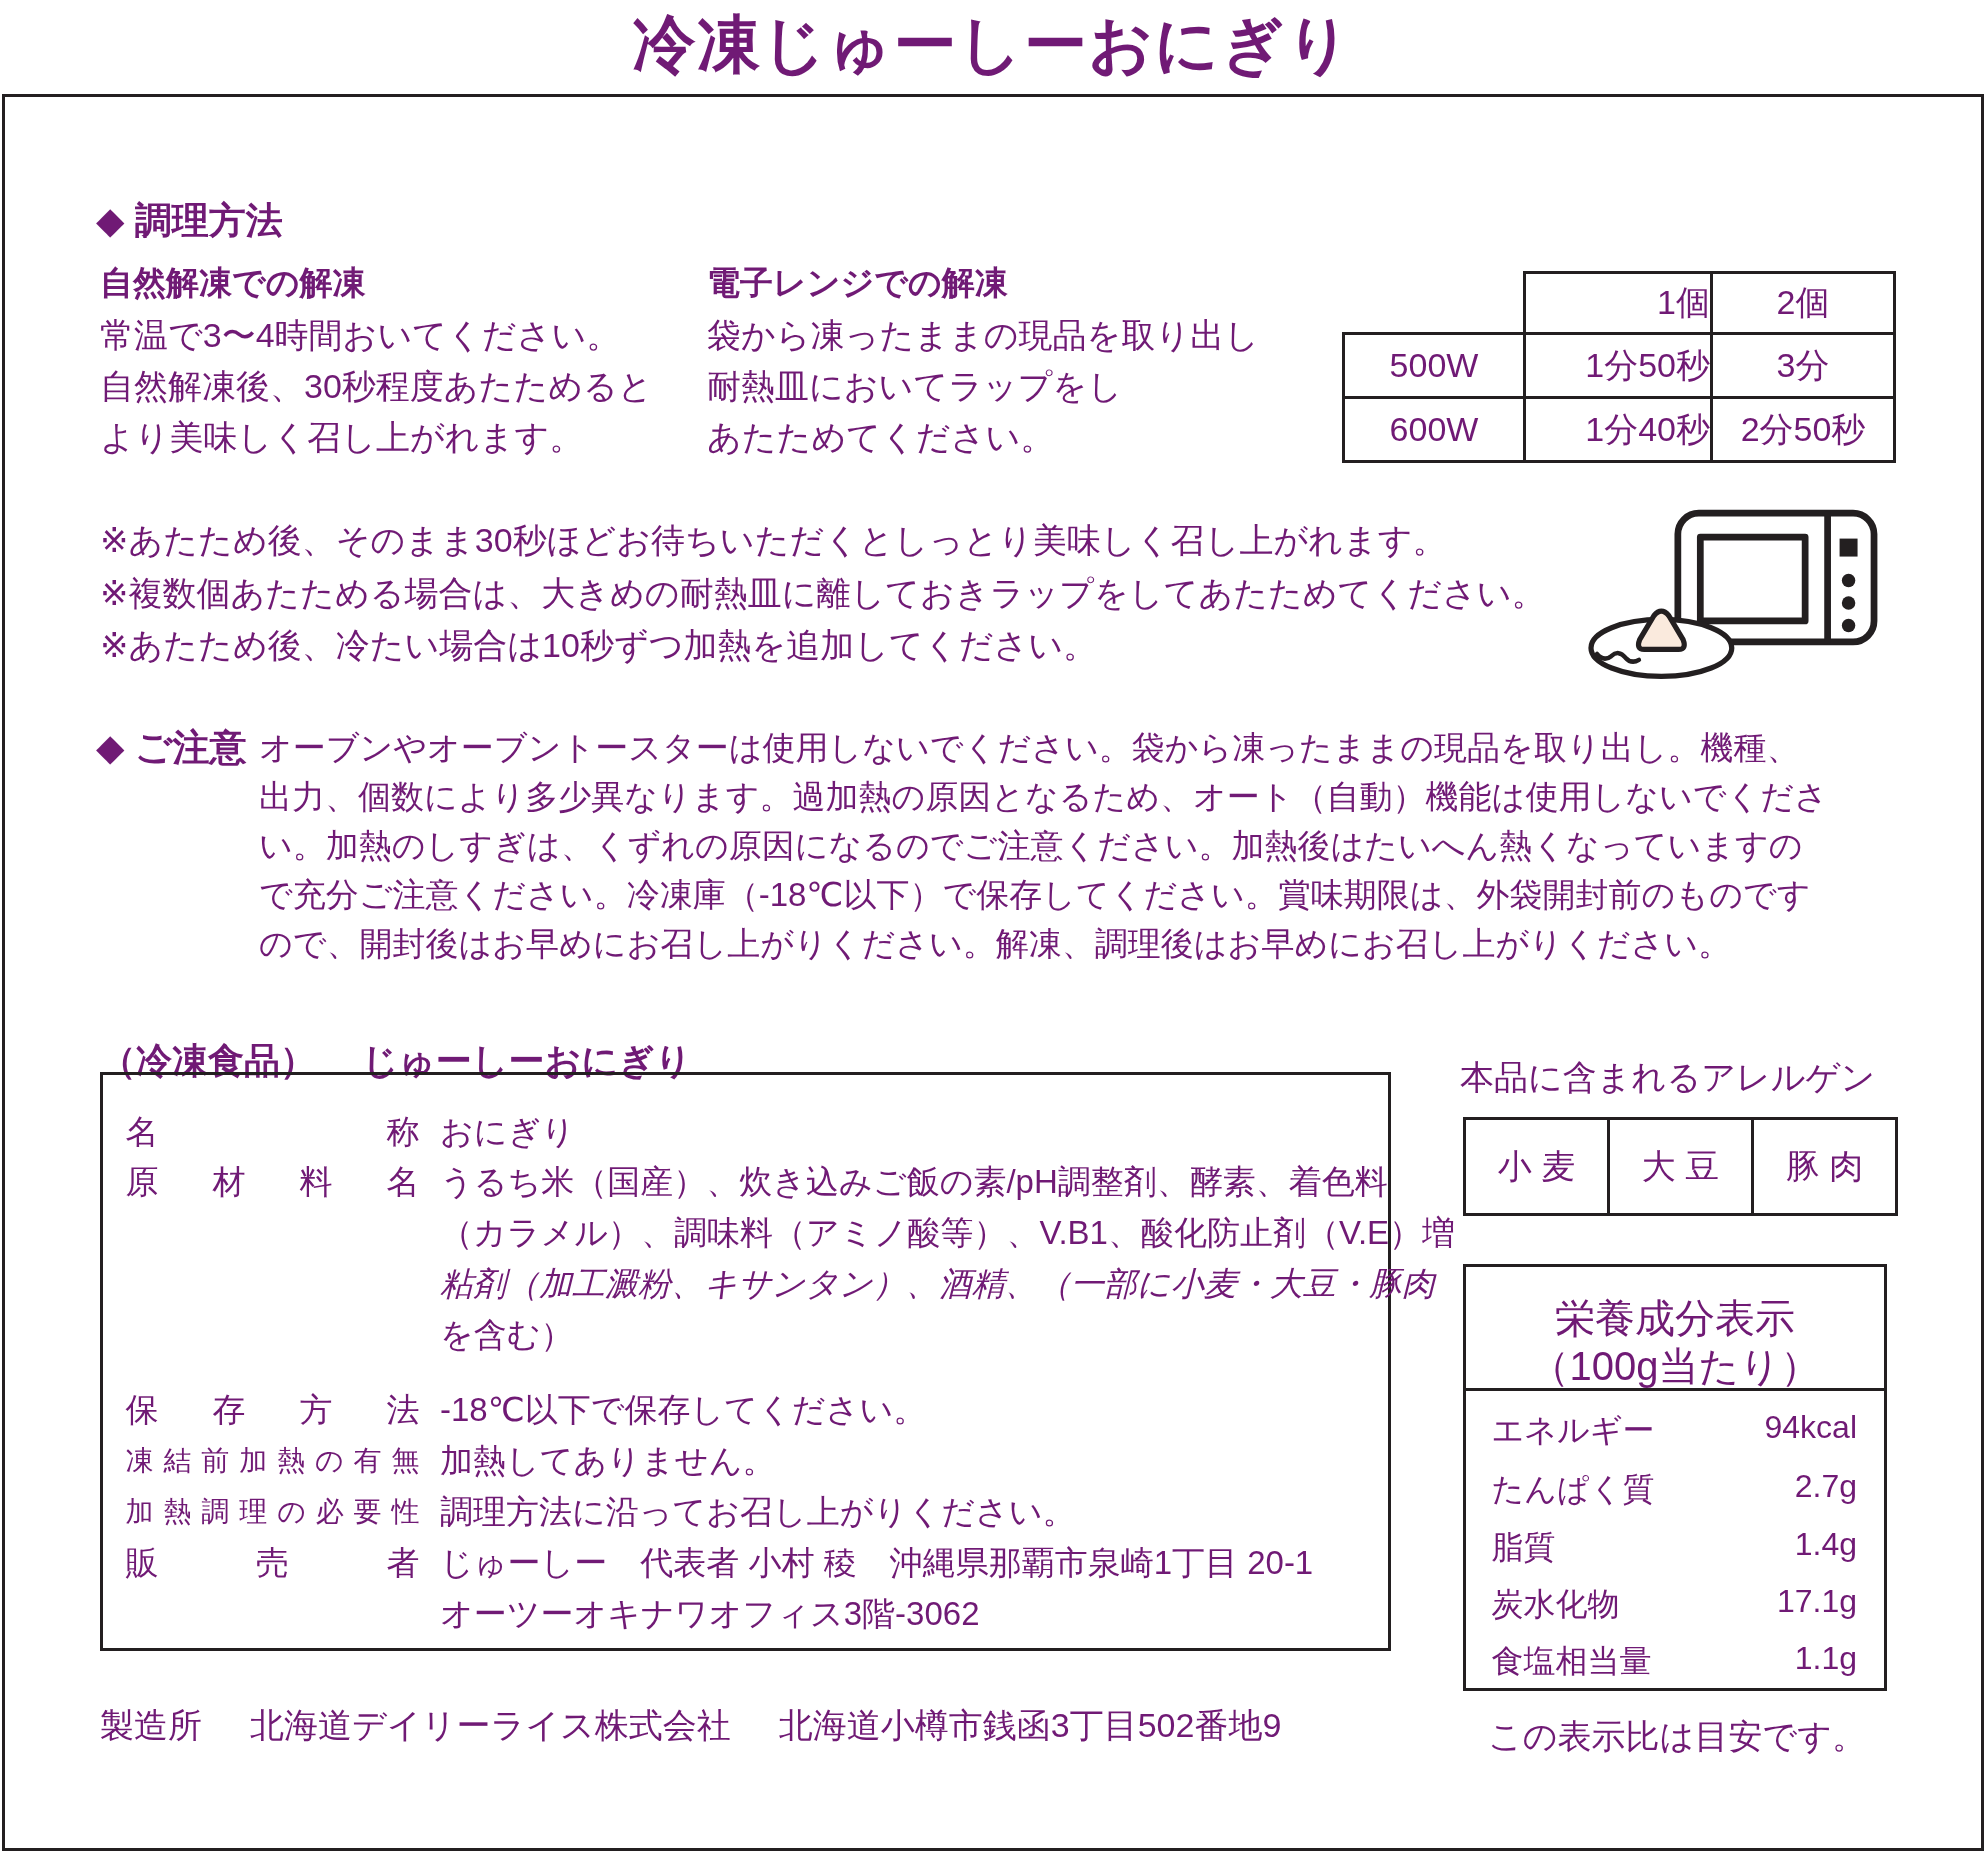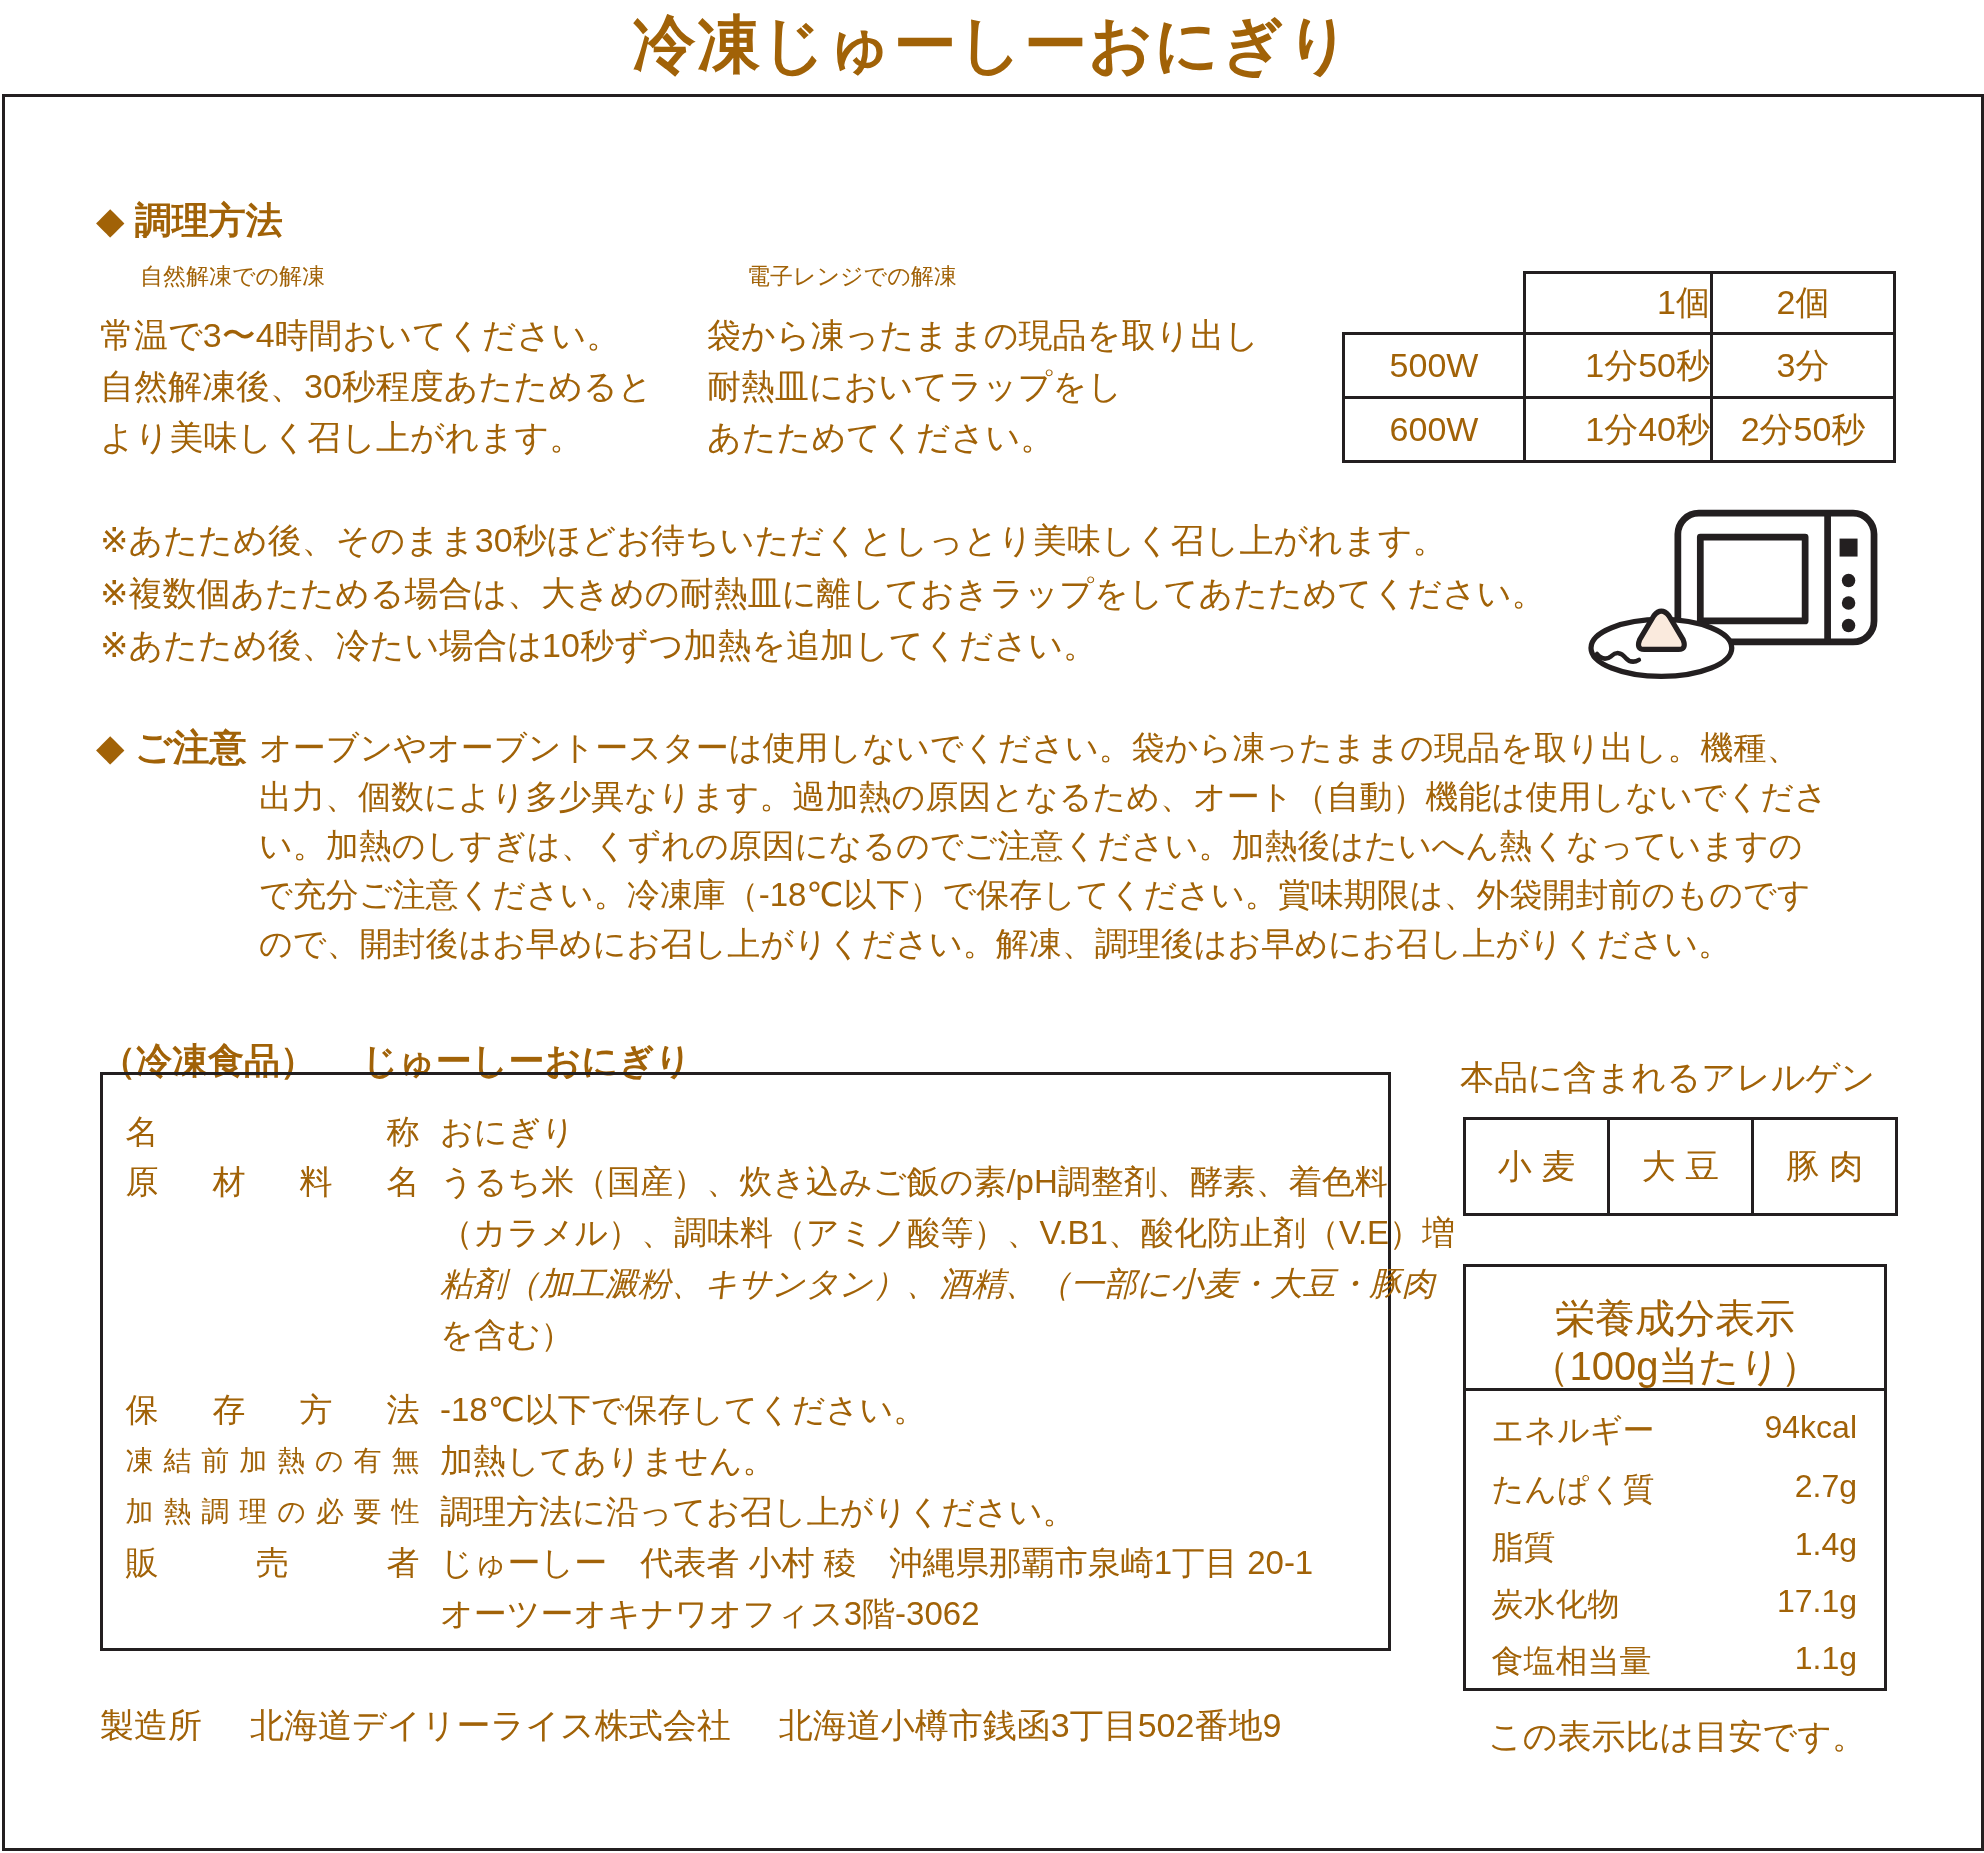--- a/index.html
+++ b/index.html
@@ -1,41 +1,41 @@
 <!DOCTYPE html>
 <html style="font-size:12px"><head>
 <meta charset="utf-8">
 <style>
   html,body{margin:0;padding:0;background:#ffffff;}
   #page{
     position:relative;
     width:1985px;
     height:1853px;
     background:#ffffff;
-    color:#a16207;
+    color:#701a75;
     font-family:"Liberation Sans","DejaVu Sans",sans-serif;
     overflow:hidden;
   }
   .abs{position:absolute;}
   .nowrap{white-space:nowrap;}
 
   .page-title{
     top:1.5px;left:0;width:100%;
     text-align:center;
     font-size:63px;font-weight:900;
     letter-spacing:1.5px;
     white-space:nowrap;
   }
   .outer-box{
     left:1.5px;top:94px;width:1982px;height:1757px;
     border:3.7px solid #231f20;
     box-sizing:border-box;
   }
   .section-heading{font-size:37px;font-weight:700;}
-  .sub-heading{font-size:23px;font-weight:400;margin-left:40px;}
+  .sub-heading{font-size:33px;font-weight:700;}
   .body-line{font-size:34px;line-height:1.2;}
   .note-line{font-size:34px;line-height:1.2;}
 
   table.time-table{
     position:absolute;left:1342px;top:271px;
     border-collapse:collapse;
     font-size:34px;
   }
   table.time-table td{
     border:3px solid #231f20;

